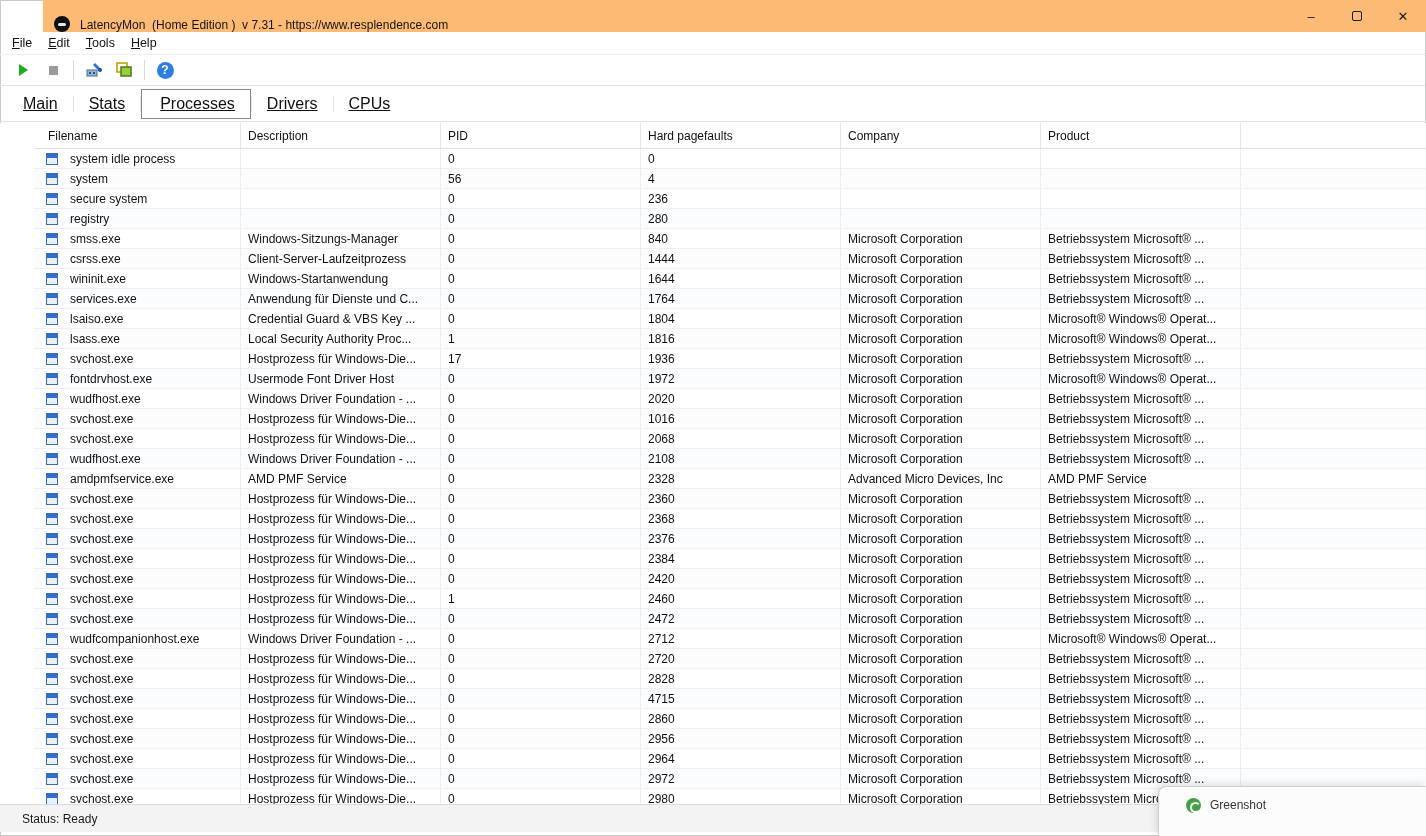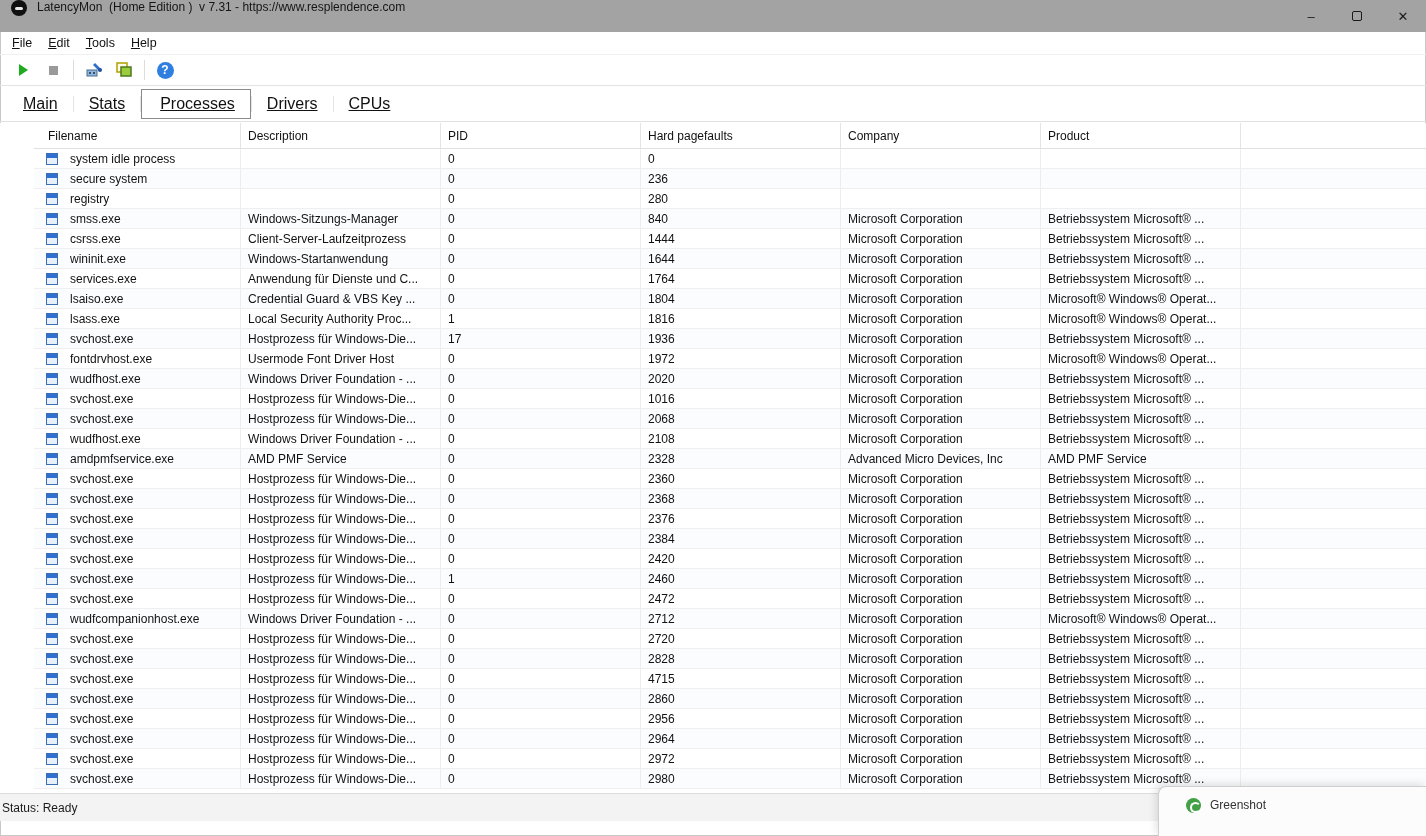--- a/index.html
+++ b/index.html
@@ -5,21 +5,21 @@
   * { box-sizing: border-box; margin: 0; padding: 0; }
   html,body { width:1426px; height:836px; }
   body {
     font-family: "Liberation Sans", sans-serif;
     background:#ffffff; color:#111;
     position:relative; overflow:hidden;
   }
   .window { width:100%; height:100%; position:relative; box-shadow: inset 0 0 0 1px #c9c9c9; background:#fff; }
 
   
-  .titlebar { height:32px; display:flex; align-items:flex-start; background:#a3a3a3; }
+  .titlebar { height:32px; display:flex; align-items:flex-end; background:#fdba74;margin-left:43px; }
   .app-icon { width:16px; height:16px; margin-left:11px; border-radius:50%; background:#101010; position:relative; flex:0 0 auto; }
   .app-icon::after { content:""; position:absolute; left:4px; top:7px; width:8px; height:3px; border-radius:2px; background:#e8e8e8; }
   .title-text { margin-left:10px; font-size:12px; color:#151515; white-space:pre; }
   .win-controls { margin-left:auto; display:flex; height:100%; }
   .win-btn { width:46px; height:100%; display:flex; align-items:center; justify-content:center; font-size:13px; color:#1a1a1a; }
   .win-btn.maxi span { display:block; width:10px; height:10px; border:1px solid #1a1a1a; border-radius:2px; }
 
   
   .menubar { height:22px; display:flex; align-items:center; padding-left:4px; font-size:12.5px; }
   .menu-item { display:inline-block; padding:2px 8px; }
@@ -46,21 +46,21 @@
   .hcell.first { padding-left:14px; }
   .hcell.last { border-right:none; }
   .trow { height:20px; border-bottom:1px solid #efefef; }
   .trow:nth-child(even) { background:#fafcfe; }
   .tcell { display:flex; align-items:center; padding-left:7px; font-size:12px; border-right:1px solid #ededed; height:100%; overflow:hidden; white-space:nowrap; }
   .tcell.last { border-right:none; }
   .c-filename { padding-left:12px; gap:12px; }
   .file-icon { width:12px; height:12px; flex:0 0 auto; border:1px solid #3c6eb4; background:linear-gradient(180deg,#2f6fd0 0,#2f6fd0 4px,#e8f1fb 4px); }
 
   
-  .statusbar { position:absolute; left:0; right:0; bottom:15px; height:28px; background:#f3f3f3; border-top:1px solid #dcdcdc; display:flex; align-items:center; padding-left:2px; font-size:12px; color:#1a1a1a; }
+  .statusbar { position:absolute; left:0; right:0; bottom:4px; height:28px; background:#f3f3f3; border-top:1px solid #dcdcdc; display:flex; align-items:center; padding-left:22px; font-size:12px; color:#1a1a1a; }
 
   
   .toast { position:absolute; right:0; bottom:0; width:268px; height:50px; background:#fcfcfc; border:1px solid #cfcfcf; border-right:none; border-bottom:none; border-radius:8px 0 0 0; box-shadow:-2px -2px 8px rgba(0,0,0,.12); z-index:5; display:flex; align-items:flex-start; padding:11px 0 0 27px; gap:9px; }
   .toast-icon { width:15px; height:15px; border-radius:50%; background:#43a047; position:relative; flex:0 0 auto; }
   .toast-icon::after { content:""; position:absolute; left:4px; top:4px; width:7px; height:7px; border-radius:50%; border:2px solid #fff; border-right-color:transparent; }
   .toast-name { font-size:12px; color:#333; }
 </style>
 </head>
 <body>
 
@@ -147,20 +147,32 @@
         <span>system idle process</span>
       </div>
       <div class="tcell"></div>
       <div class="tcell">0</div>
       <div class="tcell">0</div>
       <div class="tcell"></div>
       <div class="tcell"></div>
       <div class="tcell last"></div>
     </div>
 
+    <div class="tgrid trow">
+      <div class="tcell c-filename">
+        <span class="file-icon"></span>
+        <span>system</span>
+      </div>
+      <div class="tcell"></div>
+      <div class="tcell">56</div>
+      <div class="tcell">4</div>
+      <div class="tcell"></div>
+      <div class="tcell"></div>
+      <div class="tcell last"></div>
+    </div>
 
     <div class="tgrid trow">
       <div class="tcell c-filename">
         <span class="file-icon"></span>
         <span>secure system</span>
       </div>
       <div class="tcell"></div>
       <div class="tcell">0</div>
       <div class="tcell">236</div>
       <div class="tcell"></div>

